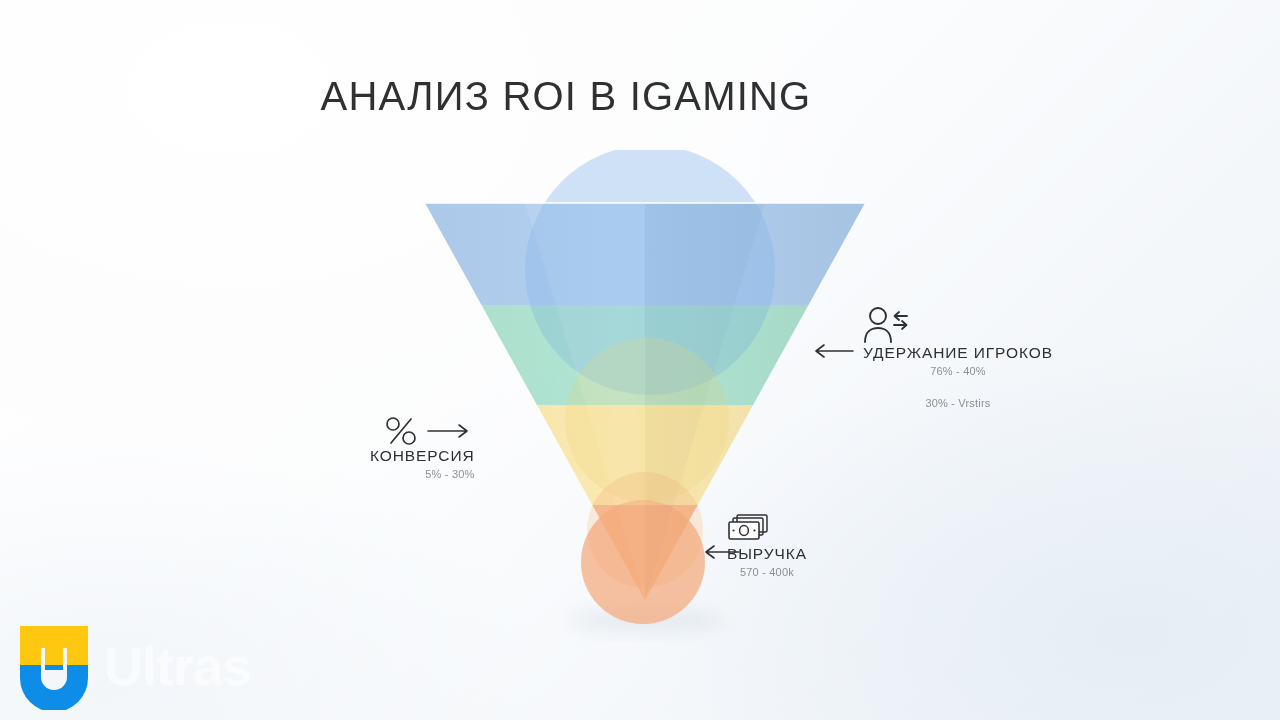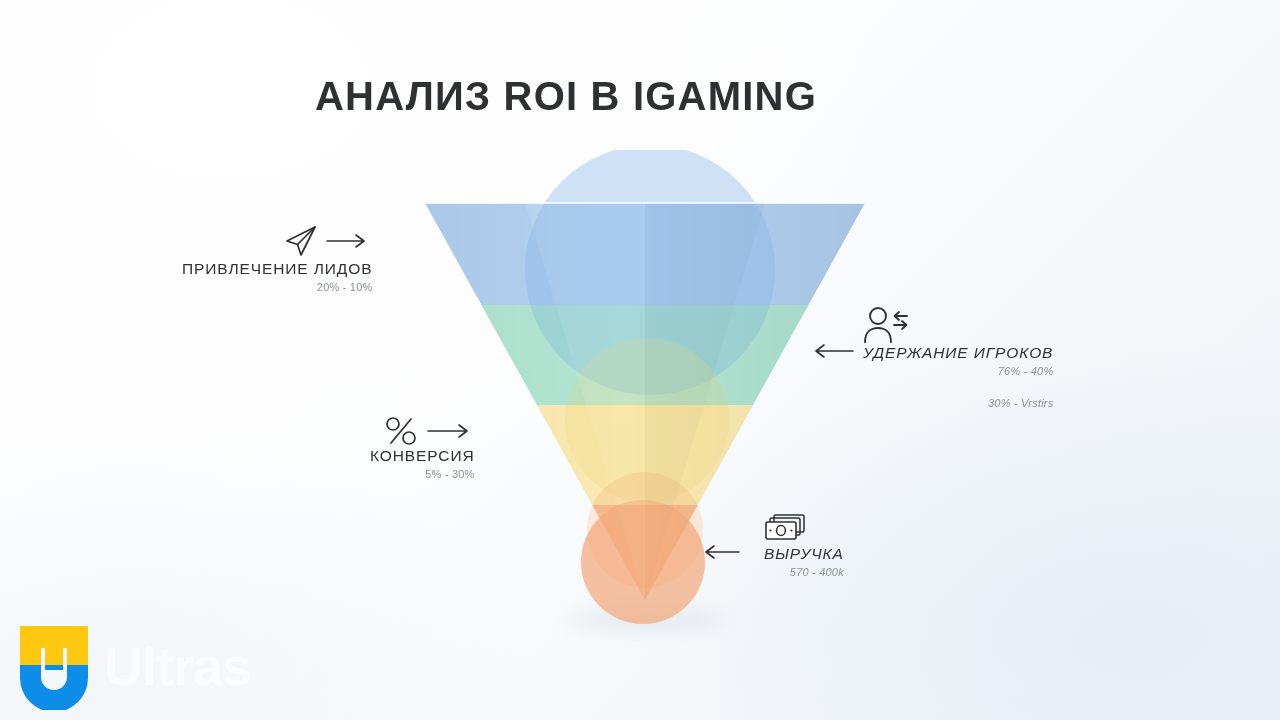--- a/index.html
+++ b/index.html
@@ -33,21 +33,21 @@
   
   .title {
     position: absolute;
     top: 74px;
     left: 0;
     width: 1132px;
     text-align: center;
     font-size: 40px;
     letter-spacing: 1.2px;
     color: #2f3032;
-    font-weight: 700;
+    font-weight: 400;
     white-space: nowrap;
   }
 
   
   .funnel-wrap {
     position: absolute;
     left: 395px;
     top: 150px;
     width: 510px;
     height: 500px;
@@ -71,21 +71,21 @@
     color: #8b9096;
     letter-spacing: 0.2px;
     white-space: nowrap;
     line-height: 1.45;
     margin-top: 3px;
   }
   .icon-svg { display: block; }
 
   .c-left { text-align: right; }
   .c-left .c-sub { text-align: right; }
-  .c-right { text-align: right; font-style: italic; }
+  .c-right { text-align: center; }
 
   
   #callout-leads { left: 182px; top: 224px; }
   #callout-leads .icon-row {
     display: flex; align-items: center; justify-content: flex-end;
     gap: 8px; margin-right: 2px; margin-bottom: 3px;
   }
 
   
   #callout-conversion { left: 370px; top: 415px; }
@@ -99,21 +99,21 @@
   #callout-retention .arrow-col {
     position: absolute; left: 0px; top: 38px;
   }
   #callout-retention .body { margin-left: 53px; }
 
   
   #callout-revenue { left: 700px; top: 512px; }
   #callout-revenue .arrow-col {
     position: absolute; left: 0px; top: 32px;
   }
-  #callout-revenue .body { margin-left: 64px; }
+  #callout-revenue .body { margin-left: 27px; }
 
   
   .logo {
     position: absolute;
     left: 14px;
     top: 622px;
     display: flex;
     align-items: center;
   }
   .logo-mark { display: block; }
@@ -179,37 +179,20 @@
         <circle cx="252" cy="270" r="82" fill="#e9d67f" opacity="0.20"></circle>
         <circle cx="250" cy="380" r="58" fill="#f3a875" opacity="0.22"></circle>
       </g>
 
       <circle cx="248" cy="412" r="62" fill="#f4a878" opacity="0.42"></circle>
 
       <line x1="30" y1="53" x2="470" y2="53" stroke="#ffffff" stroke-opacity="0.75" stroke-width="2"></line>
     </svg>
   </div>
 
-  <div class="callout c-left" id="callout-leads">
-    <div class="icon-row">
-      <span>
-        <svg class="icon-svg" width="36" height="34" viewBox="0 0 36 34">
-          <path d="M33 3 L5 17 L15.5 20.5 L19 31 Z" fill="none" stroke="#2f3032" stroke-width="1.7" stroke-linejoin="round" stroke-linecap="round"></path>
-          <path d="M33 3 L15.5 20.5" fill="none" stroke="#2f3032" stroke-width="1.7" stroke-linecap="round"></path>
-        </svg>
-      </span>
-      <span>
-        <svg class="icon-svg" width="44" height="16" viewBox="0 0 44 16">
-          <path d="M1 8 H37 M30 2 L38 8 L30 14" fill="none" stroke="#2f3032" stroke-width="1.6" stroke-linecap="round" stroke-linejoin="round"></path>
-        </svg>
-      </span>
-    </div>
-    <div class="c-label">ПРИВЛЕЧЕНИЕ ЛИДОВ</div>
-    <div class="c-sub">20% - 10%</div>
-  </div>
 
   <div class="callout c-left" id="callout-conversion">
     <div class="icon-row">
       <span>
         <svg class="icon-svg" width="34" height="32" viewBox="0 0 34 32">
           <circle cx="9" cy="9" r="6" fill="none" stroke="#2f3032" stroke-width="1.7"></circle>
           <circle cx="25" cy="23" r="6" fill="none" stroke="#2f3032" stroke-width="1.7"></circle>
           <line x1="27" y1="4" x2="7" y2="28" stroke="#2f3032" stroke-width="1.7" stroke-linecap="round"></line>
         </svg>
       </span>

